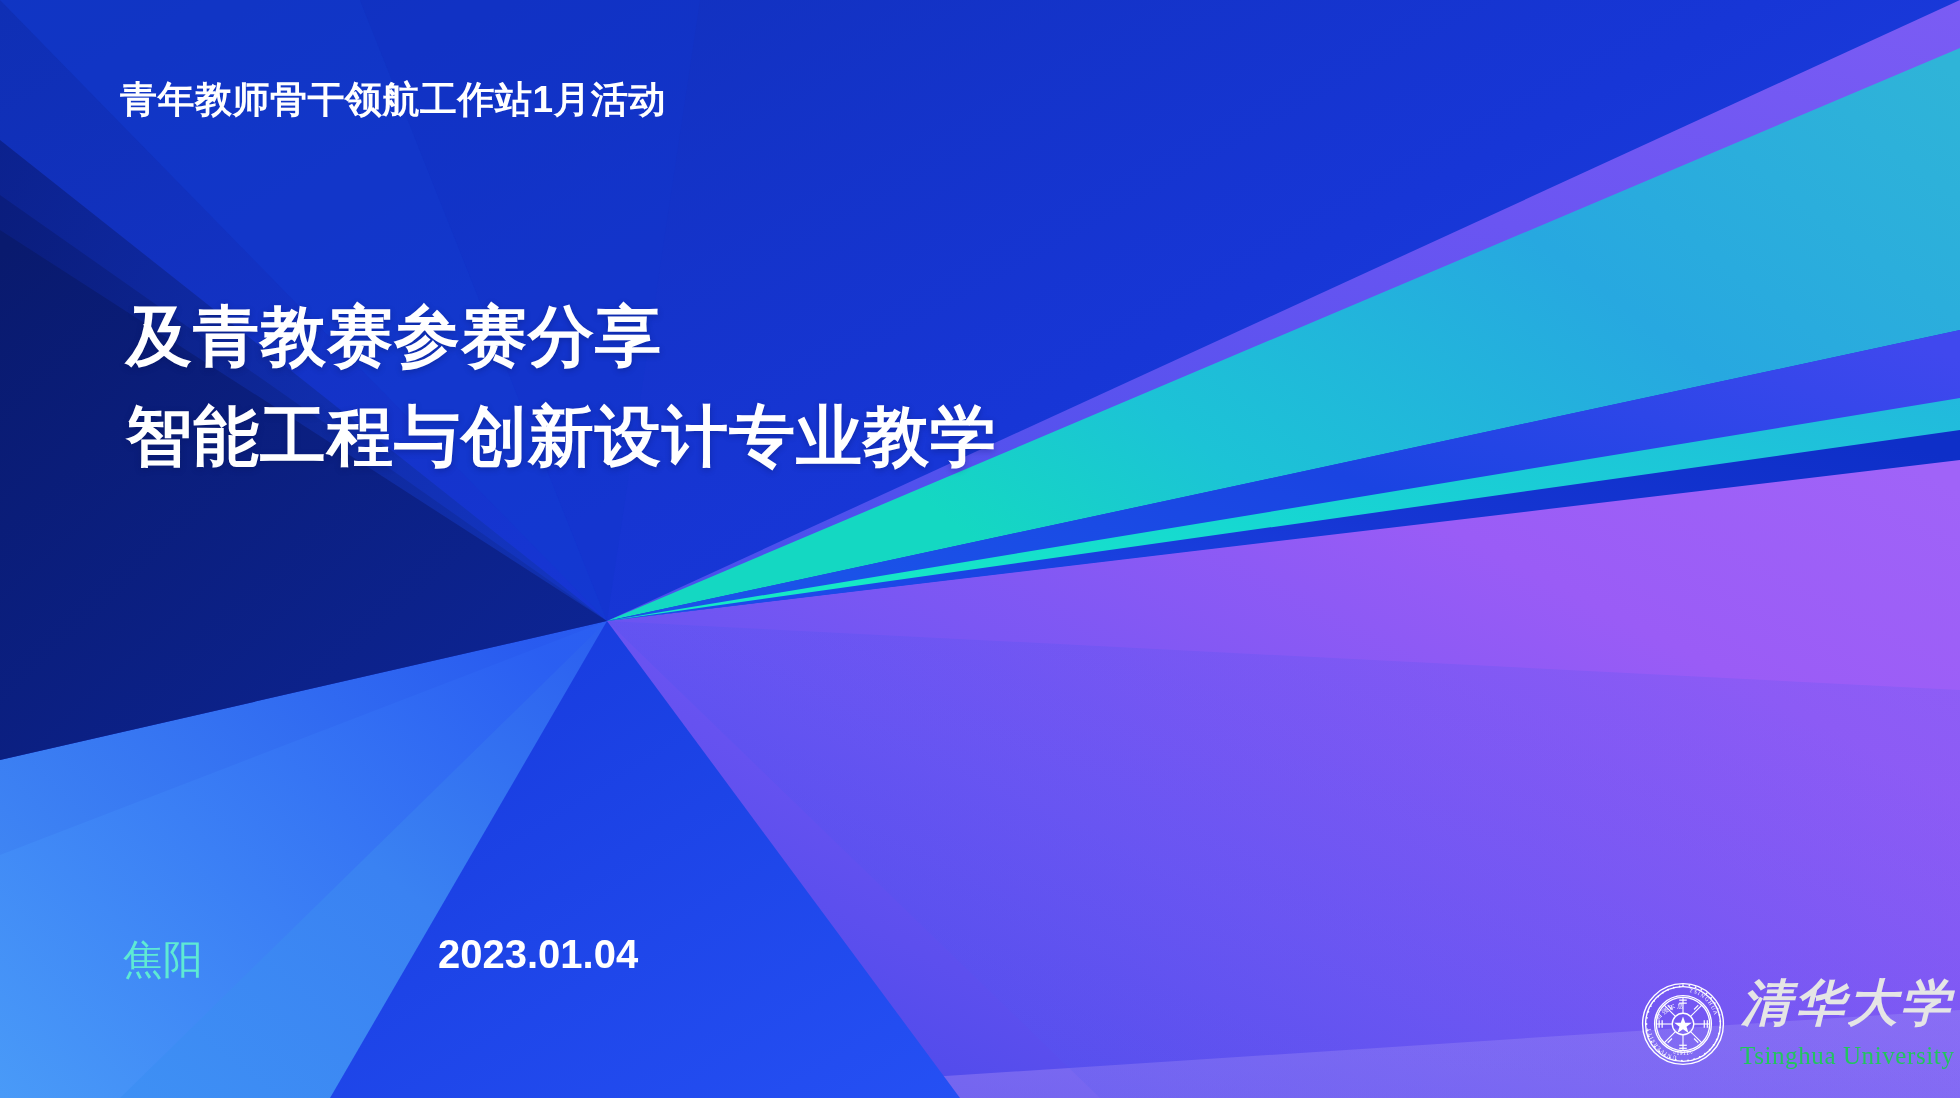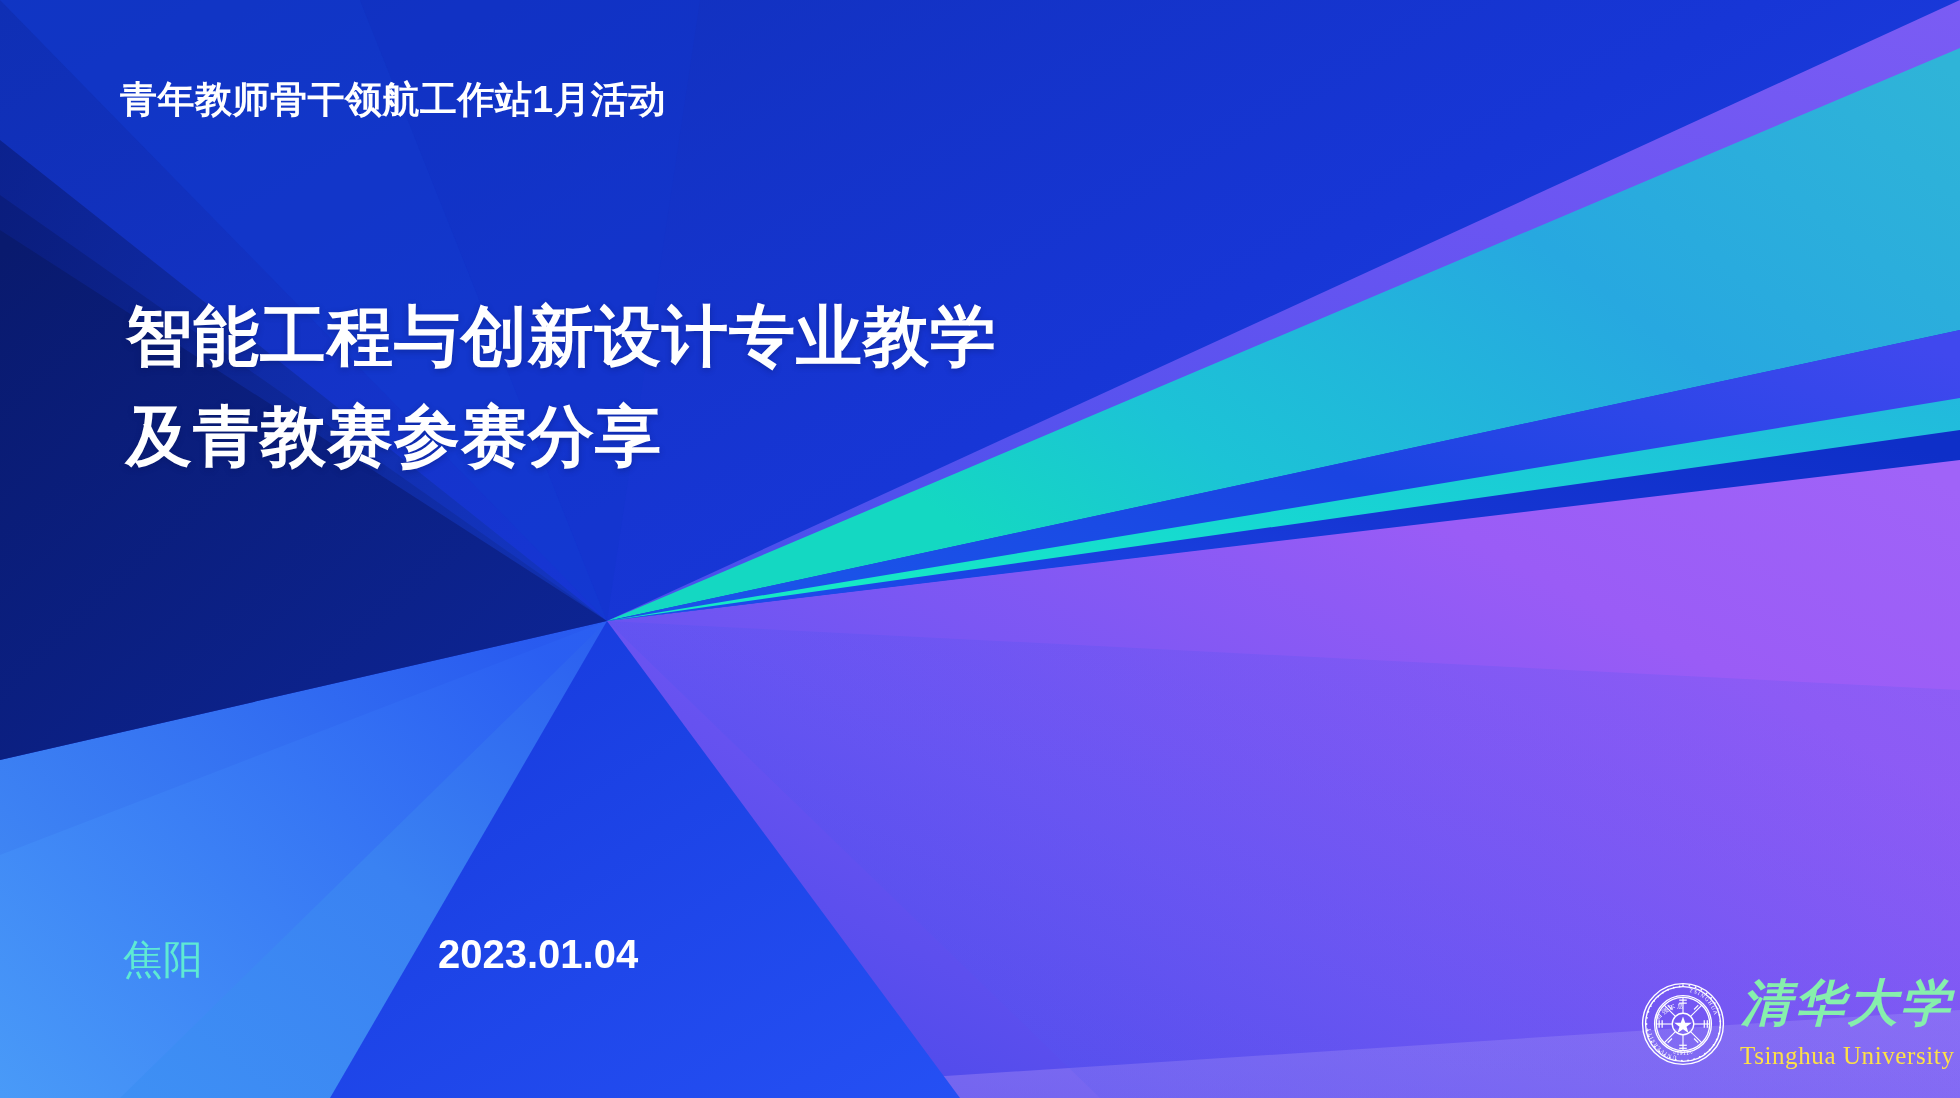--- a/index.html
+++ b/index.html
@@ -97,30 +97,30 @@
     display: flex;
     flex-direction: column;
     justify-content: center;
     align-items: center;
     padding-top: 2px;
   }
   .logo-cn {
     font-family: "Liberation Serif", "DejaVu Serif", serif;
     font-size: 50px;
     font-weight: 700;
-    color: #86efac;
+    color: #e5e5e5;
     letter-spacing: 3px;
     line-height: 1.0;
     font-style: italic;
     white-space: nowrap;
   }
   .logo-en {
     font-family: "Liberation Serif", "DejaVu Serif", serif;
     font-size: 25px;
-    color: #fde047;
+    color: #22c55e;
     letter-spacing: 0.6px;
     line-height: 1.25;
     margin-top: 12px;
     white-space: nowrap;
   }
 </style>
 </head>
 <body>
 
 <div class="slide">
@@ -224,22 +224,22 @@
     <polygon points="607,621 1960,430 1960,460" fill="url(#gBlueBandB)"></polygon>
 
     <polygon points="607,621 1960,690 1960,1098 1100,1098" fill="url(#gVioletLow)" opacity="0.18"></polygon>
   </svg>
 
   <div class="text-layer">
 
     <div class="subtitle">青年教师骨干领航工作站1月活动</div>
 
     <div class="title-block">
+      <div class="title-line">及青教赛参赛分享</div>
       <div class="title-line">智能工程与创新设计专业教学</div>
-      <div class="title-line">及青教赛参赛分享</div>
     </div>
 
     <div class="author">焦阳</div>
 
     <div class="date">2023.01.04</div>
 
     <div class="logo">
 
       <svg class="logo-seal" viewBox="0 0 100 100">
         <g fill="none" stroke="#ffffff" stroke-width="1.6">

